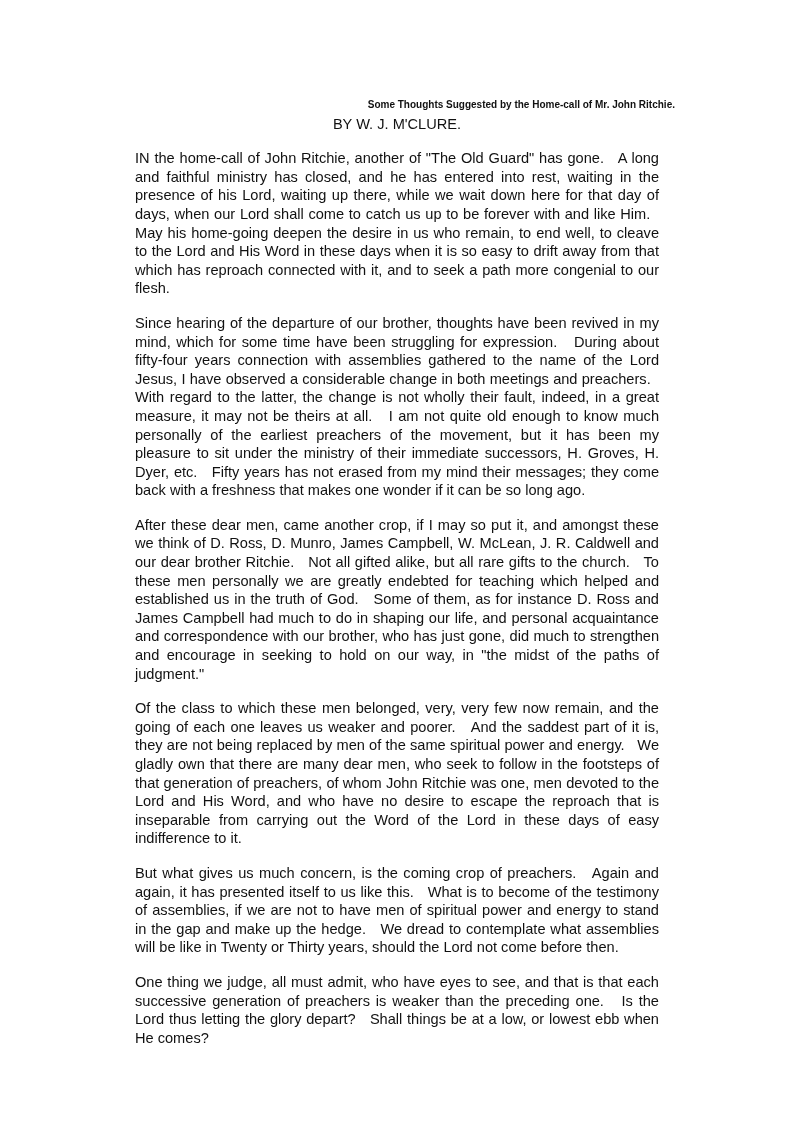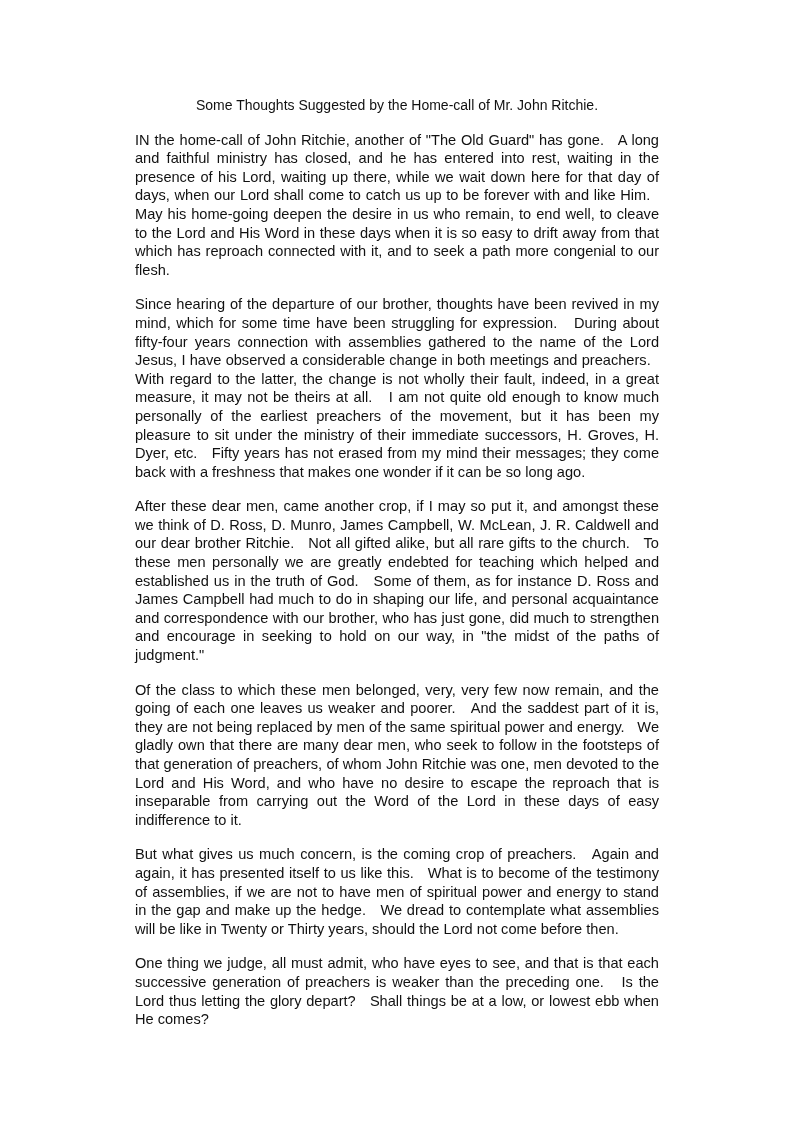--- a/index.html
+++ b/index.html
@@ -19,40 +19,41 @@
   .content {
     position: absolute;
     left: 119px;
     top: 96px;
     width: 556px;
     font-size: 14.6px;
     line-height: 18.6px;
   }
   .title {
     margin: 0;
-    font-size: 14px;
-    font-weight: normal;
-    text-align: center;
+    font-size: 10px;
+    font-weight: bold;
+    text-align: right;
     white-space: nowrap;
   }
   .byline {
     margin: 0;
     text-align: center;
   }
   .para {
     margin: 16px;
     text-align: justify;
   }
 </style>
 </head>
 <body>
 
 <div class="page">
   <div class="content">
     <h1 class="title">Some Thoughts Suggested by the Home-call of Mr. John Ritchie.</h1>
+    <div class="byline">BY W. J. M'CLURE.</div>
     <p class="para">IN the home-call of John Ritchie, another of "The Old Guard" has gone.&nbsp;&nbsp; A long and faithful ministry has closed, and he has entered into rest, waiting in the presence of his Lord, waiting up there, while we wait down here for that day of days, when our Lord shall come to catch us up to be forever with and like Him.&nbsp;&nbsp; May his home-going deepen the desire in us who remain, to end well, to cleave to the Lord and His Word in these days when it is so easy to drift away from that which has reproach connected with it, and to seek a path more congenial to our flesh.</p>
     <p class="para">Since hearing of the departure of our brother, thoughts have been revived in my mind, which for some time have been struggling for expression.&nbsp;&nbsp; During about fifty-four years connection with assemblies gathered to the name of the Lord Jesus, I have observed a considerable change in both meetings and preachers.&nbsp;&nbsp; With regard to the latter, the change is not wholly their fault, indeed, in a great measure, it may not be theirs at all.&nbsp;&nbsp; I am not quite old enough to know much personally of the earliest preachers of the movement, but it has been my pleasure to sit under the ministry of their immediate successors, H. Groves, H. Dyer, etc.&nbsp;&nbsp; Fifty years has not erased from my mind their messages; they come back with a freshness that makes one wonder if it can be so long ago.</p>
     <p class="para">After these dear men, came another crop, if I may so put it, and amongst these we think of D. Ross, D. Munro, James Campbell, W. McLean, J. R. Caldwell and our dear brother Ritchie.&nbsp;&nbsp; Not all gifted alike, but all rare gifts to the church.&nbsp;&nbsp; To these men personally we are greatly endebted for teaching which helped and established us in the truth of God.&nbsp;&nbsp; Some of them, as for instance D. Ross and James Campbell had much to do in shaping our life, and personal acquaintance and correspondence with our brother, who has just gone, did much to strengthen and encourage in seeking to hold on our way, in "the midst of the paths of judgment."</p>
     <p class="para">Of the class to which these men belonged, very, very few now remain, and the going of each one leaves us weaker and poorer.&nbsp;&nbsp; And the saddest part of it is, they are not being replaced by men of the same spiritual power and energy.&nbsp;&nbsp; We gladly own that there are many dear men, who seek to follow in the footsteps of that generation of preachers, of whom John Ritchie was one, men devoted to the Lord and His Word, and who have no desire to escape the reproach that is inseparable from carrying out the Word of the Lord in these days of easy indifference to it.</p>
     <p class="para">But what gives us much concern, is the coming crop of preachers.&nbsp;&nbsp; Again and again, it has presented itself to us like this.&nbsp;&nbsp; What is to become of the testimony of assemblies, if we are not to have men of spiritual power and energy to stand in the gap and make up the hedge.&nbsp;&nbsp; We dread to contemplate what assemblies will be like in Twenty or Thirty years, should the Lord not come before then.</p>
     <p class="para">One thing we judge, all must admit, who have eyes to see, and that is that each successive generation of preachers is weaker than the preceding one.&nbsp;&nbsp; Is the Lord thus letting the glory depart?&nbsp;&nbsp; Shall things be at a low, or lowest ebb when He comes?</p>
   </div>
 </div>
 
 </body></html>

